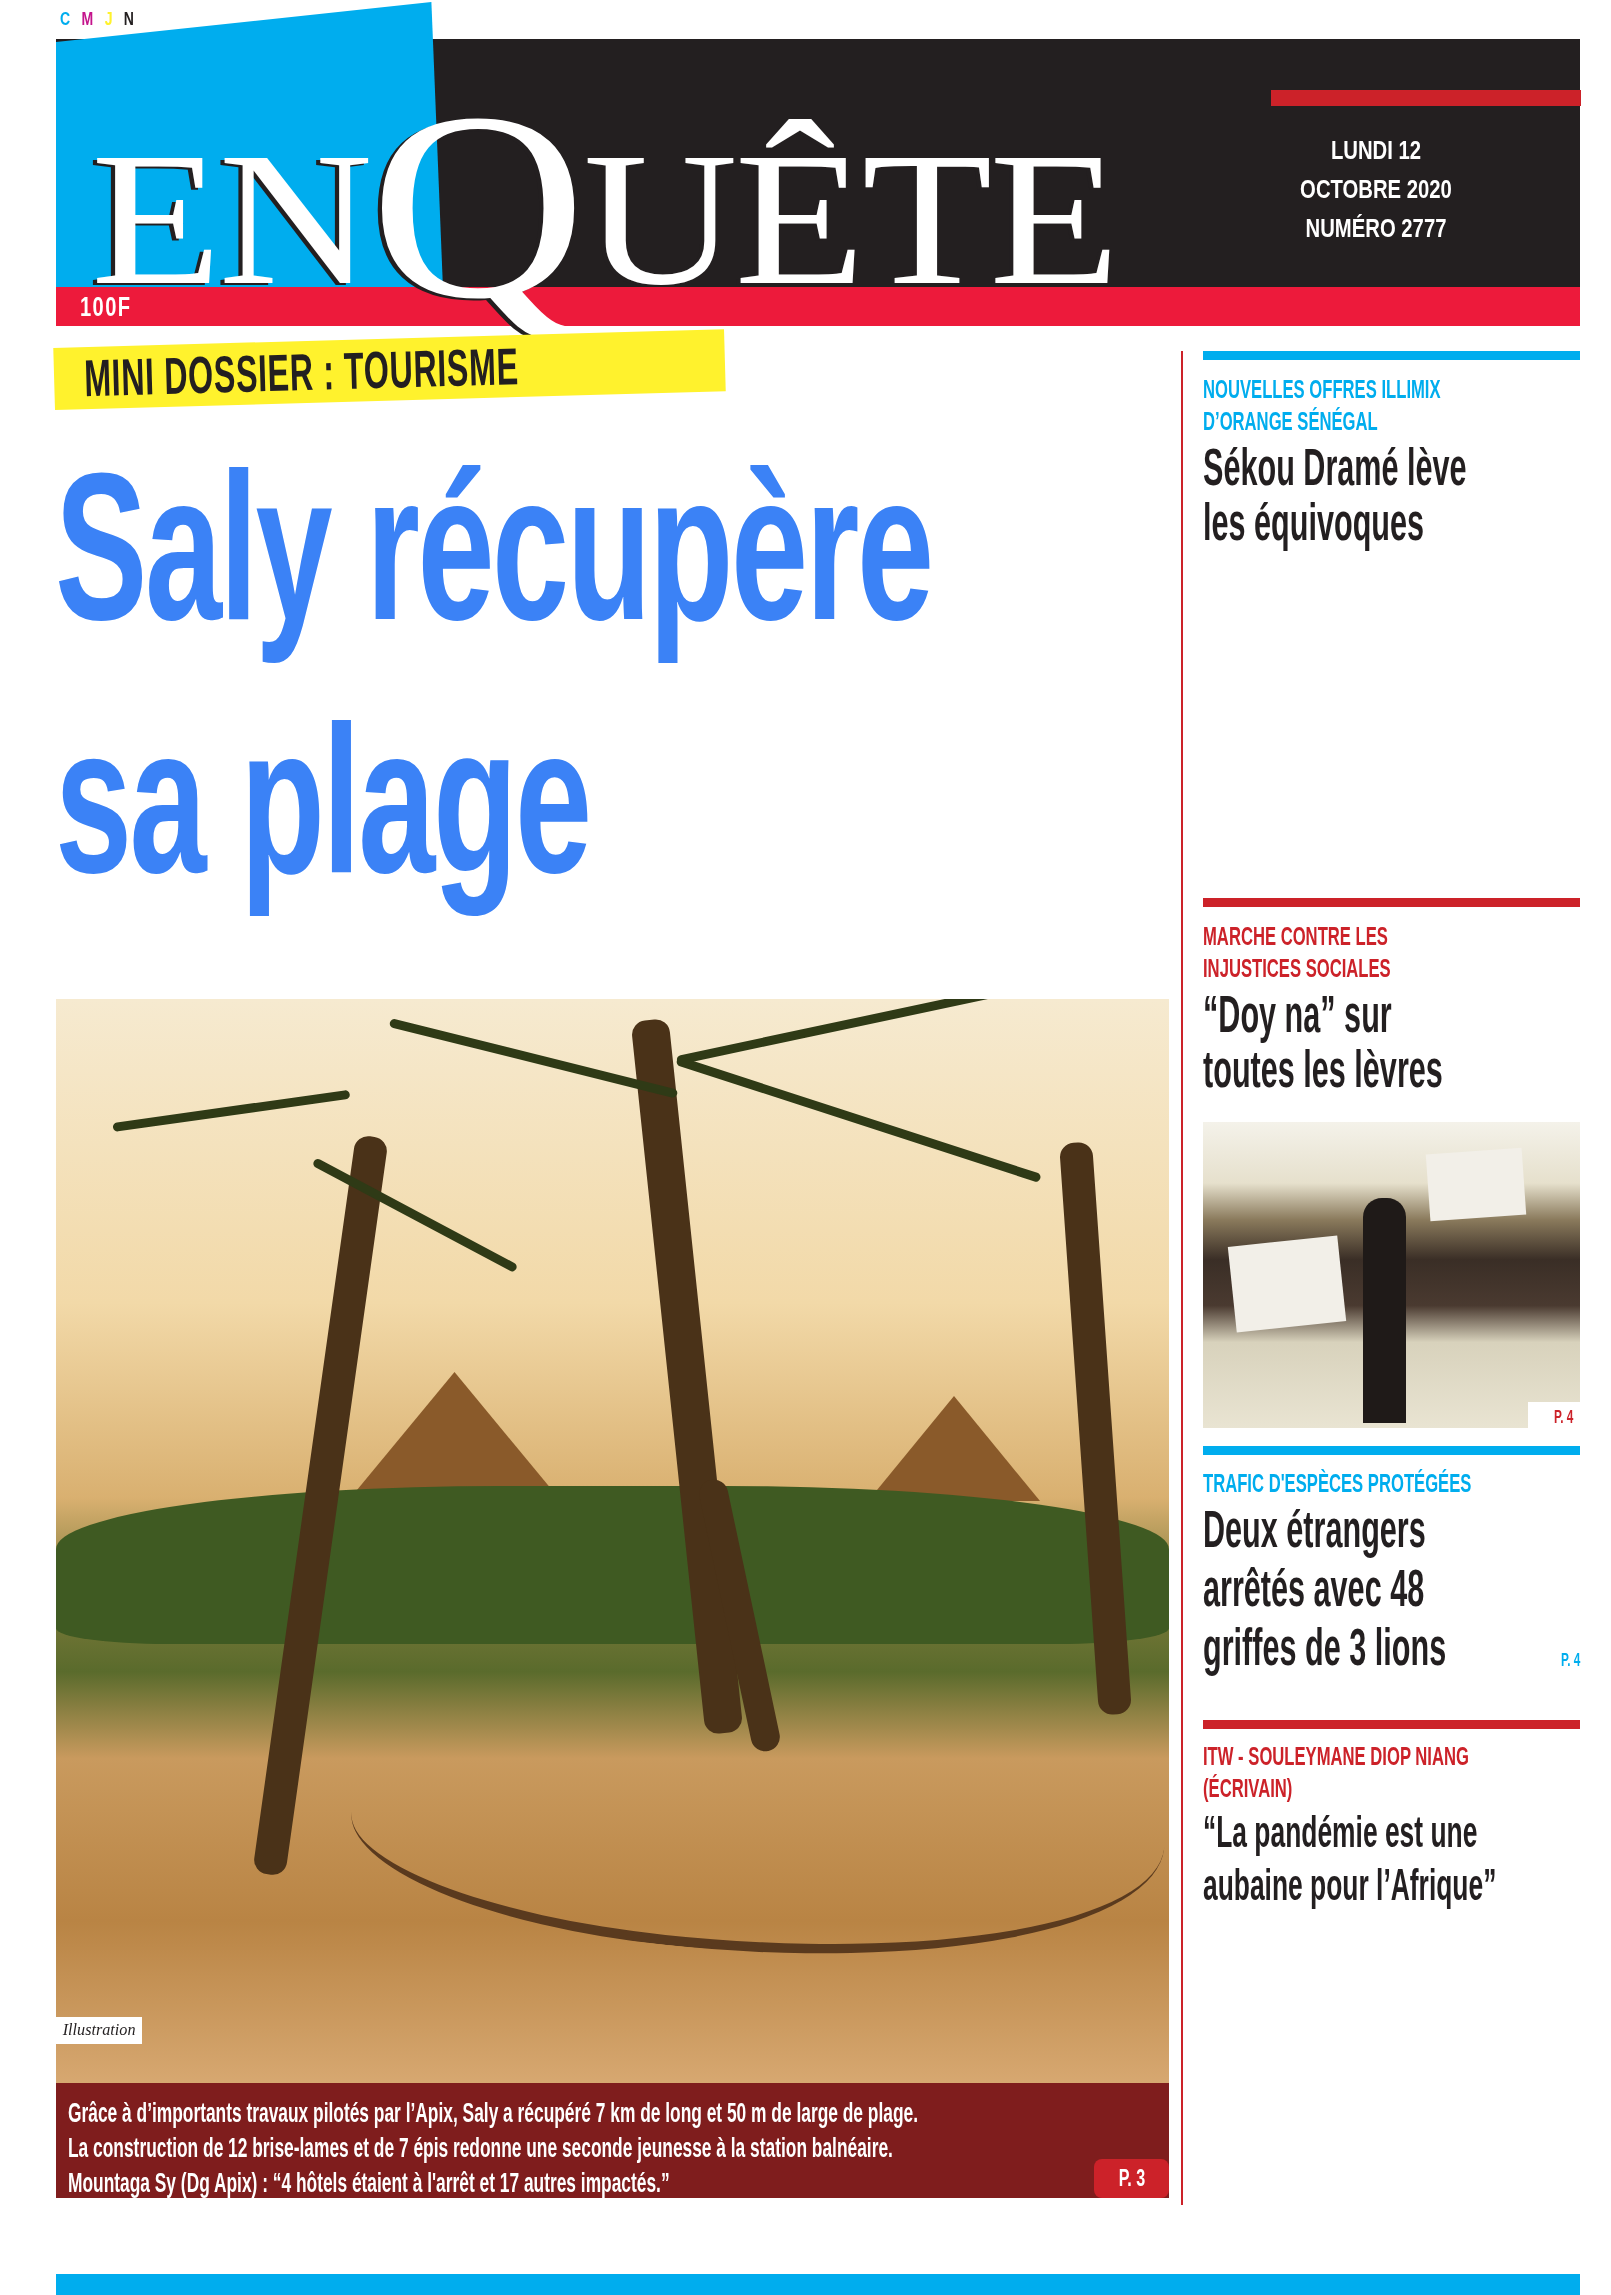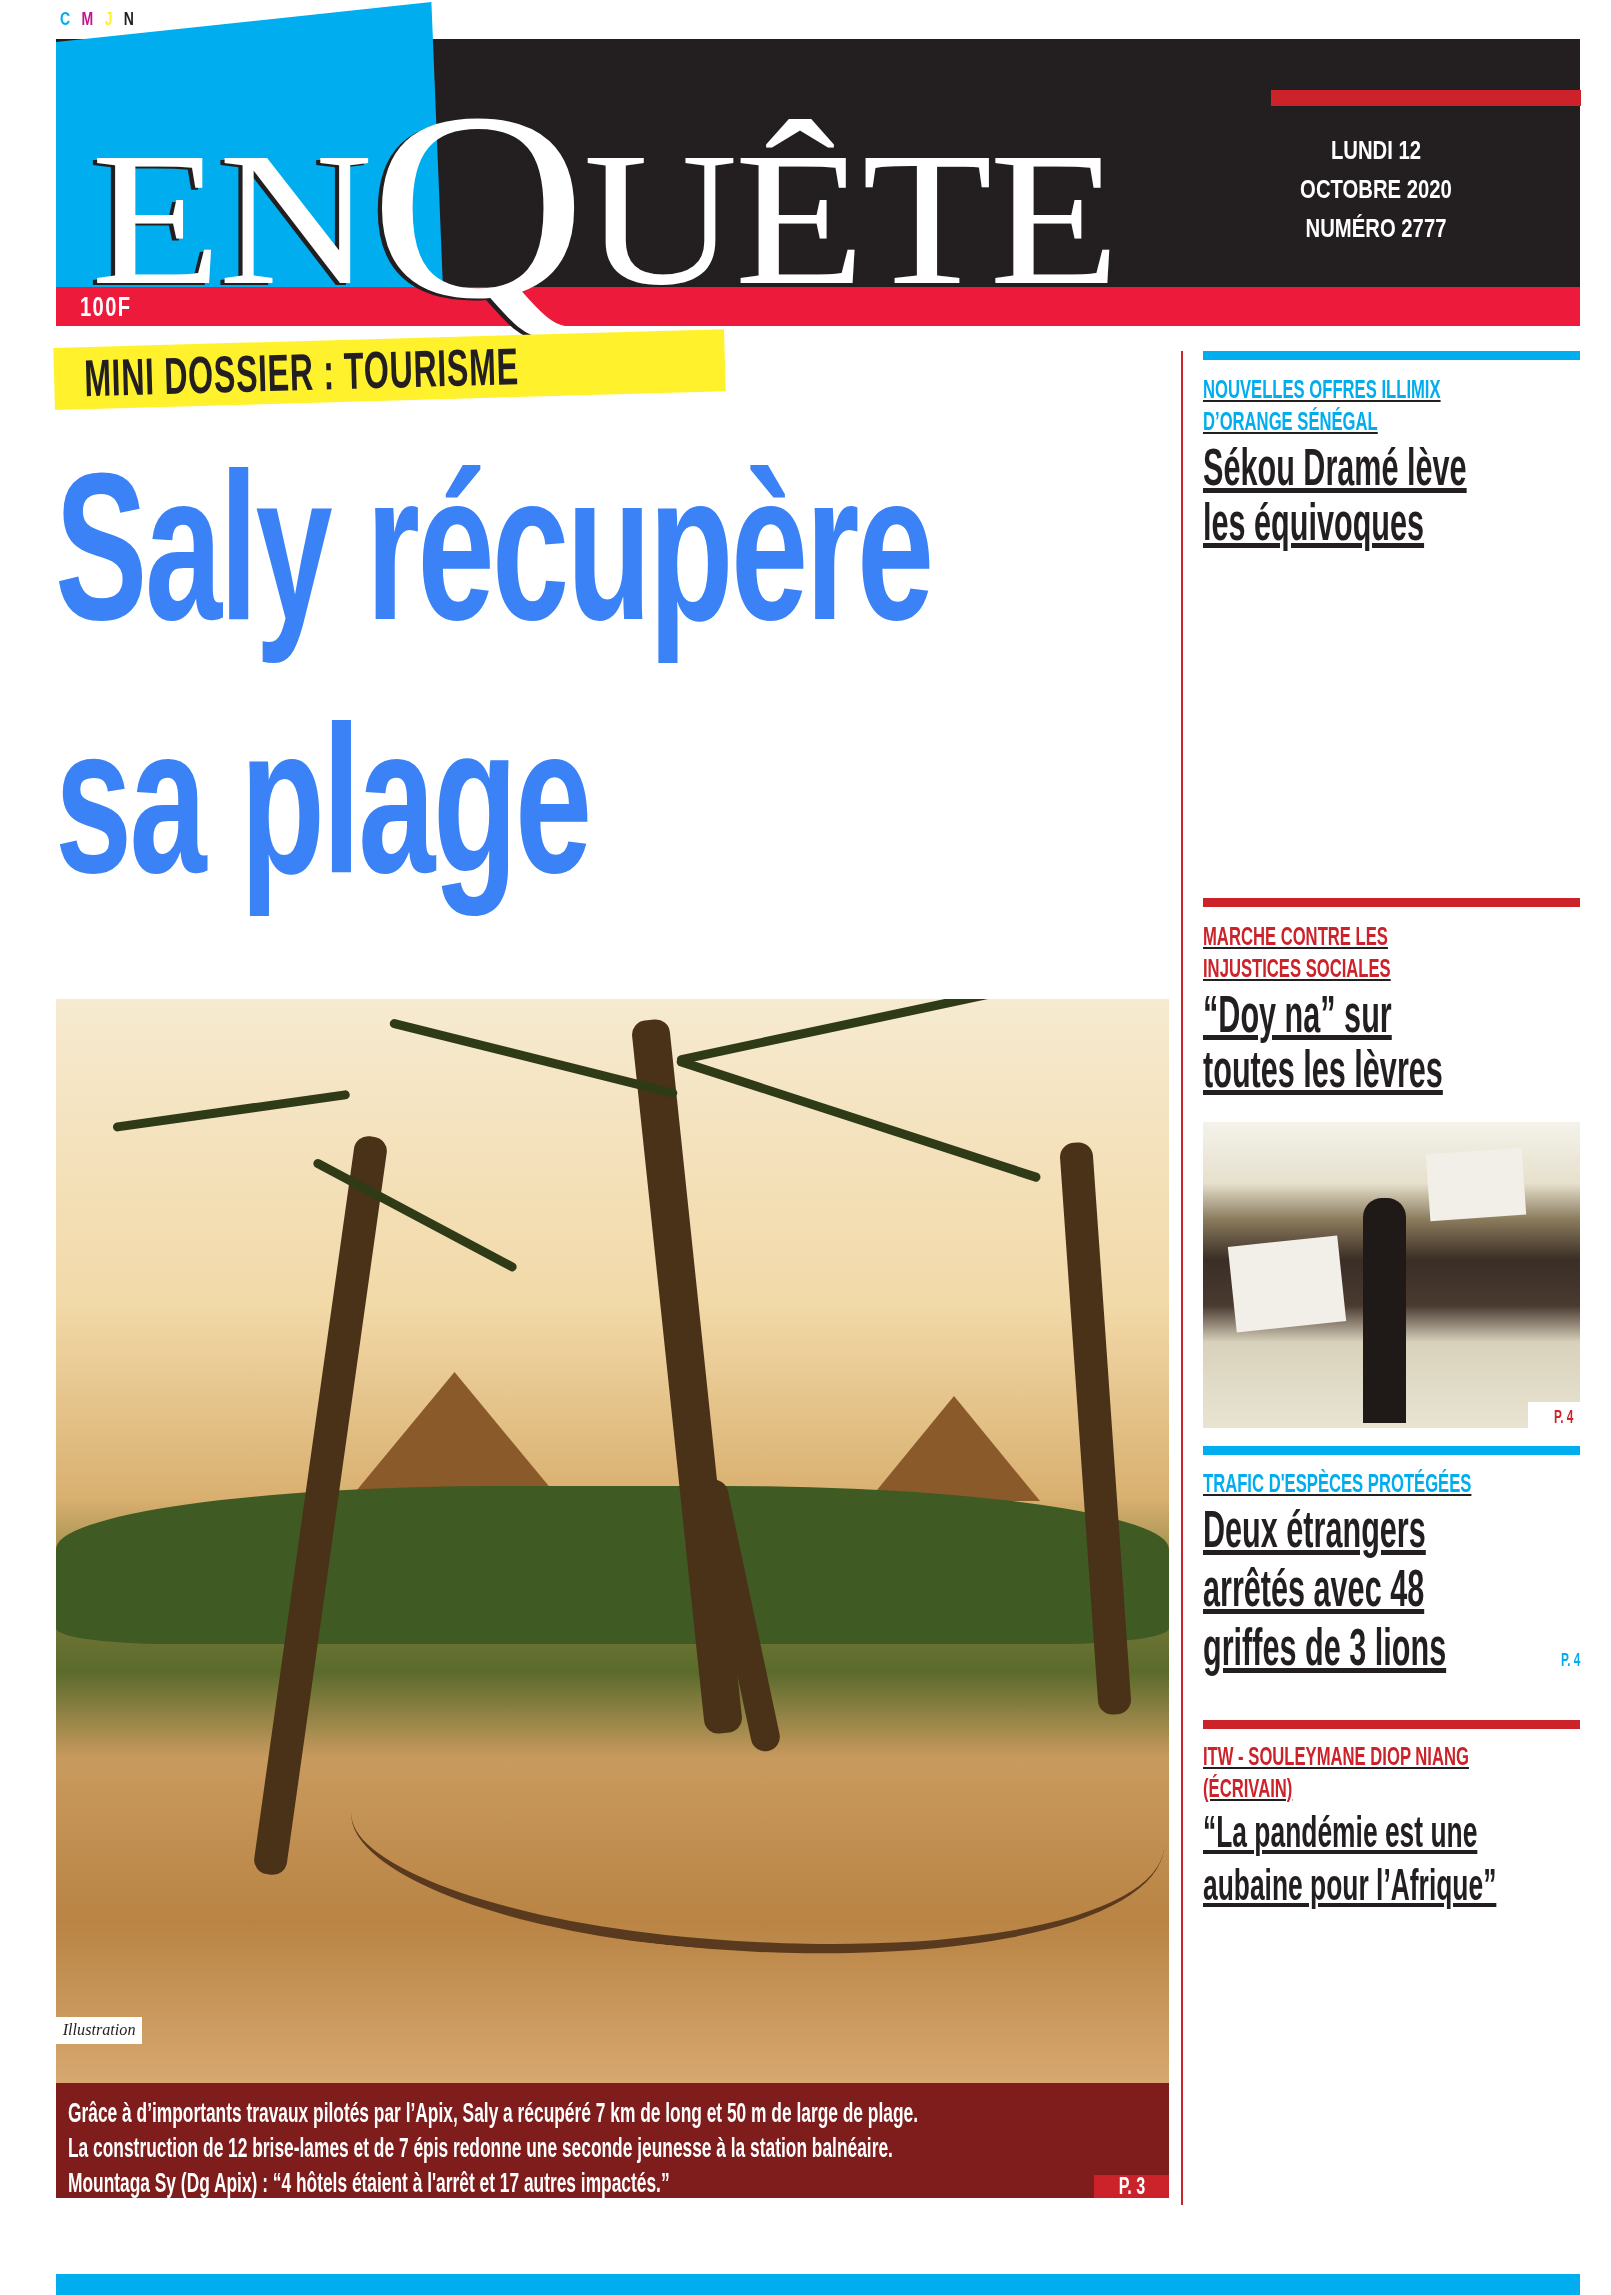--- a/index.html
+++ b/index.html
@@ -38,29 +38,29 @@
   .photo .palm { position: absolute; background: #4a3218; border-radius: 14.3px; }
   .photo .hut { position: absolute; background: #8a5a2a; clip-path: polygon(50% 0%, 100% 100%, 0% 100%); }
   .photo .bush { position: absolute; background: #3f5a22; border-radius: 40% 40% 10% 10%; }
   .photo .hammock { position: absolute; border-bottom: 10.5px solid #5a3a1e; border-radius: 0 0 60% 40%; }
   .photo .frond { position: absolute; height: 8.6px; background: #2f3a16; border-radius: 4.8px; transform-origin: left center; }
   .illus { position: absolute; left: 56px; top: 2017px; background: #ffffff; padding: 3.8px 6.7px; font-family: "Liberation Serif", serif; font-style: italic; font-size: 16.2px; color: #231f20; }
 
   
   .caption { position: absolute; left: 56px; top: 2083px; width: 1113px; height: 115px; background: #7f1d1d; padding: 12.4px 0 0 12.4px; }
   .caption p { color: #ffffff; font-weight: 700; font-size: 28px; line-height: 35px; transform: scaleX(0.62); transform-origin: left; white-space: nowrap; }
-  .caption .page { position: absolute; right: 0; bottom: 0; width: 75px; height: 23px; background: #cc2229; color: #fff; font-weight: 700; font-size: 23px;
-                   display: flex; align-items: center; justify-content: center; }
+  .caption .page { position: absolute; right: 0; bottom: 0; width: 75px; height: 39px; background: #cc2229; color: #fff; font-weight: 700; font-size: 23px;
+                   display: flex; align-items: center; justify-content: center; border-radius: 8px; }
   .caption .page span { transform: scaleX(0.7); }
 
   
   .vdivider { position: absolute; left: 1181px; top: 351px; width: 2.4px; height: 1854px; background: #cc2229; }
 
   
-  .rcol { position: absolute; left: 1203px; width: 377px; text-decoration: underline; }
+  .rcol { position: absolute; left: 1203px; width: 377px; }
   .bar { height: 8.6px; width: 377px; }
   .bar.blue { background: #00adee; }
   .bar.red { background: #cc2229; }
   .kick { font-weight: 700; font-size: 26px; line-height: 32px; transform: scaleX(0.64); transform-origin: left; white-space: nowrap; margin-top: 10.5px; }
   .kick.blue { color: #00adee; }
   .kick.red { color: #cc2229; }
   .title { font-weight: 700; color: #231f20; font-size: 51px; line-height: 57px; transform: scaleX(0.6); transform-origin: left; white-space: nowrap; margin-top: 1.9px; }
   .thumb { position: relative; width: 377px; overflow: hidden; }
   .pg { position: absolute; right: 0; bottom: 0; background: #fff; padding: 3.8px 6.7px 0 14.3px; font-weight: 700; font-size: 19px; }
   .pg span { display: inline-block; transform: scaleX(0.62); transform-origin: right; }

